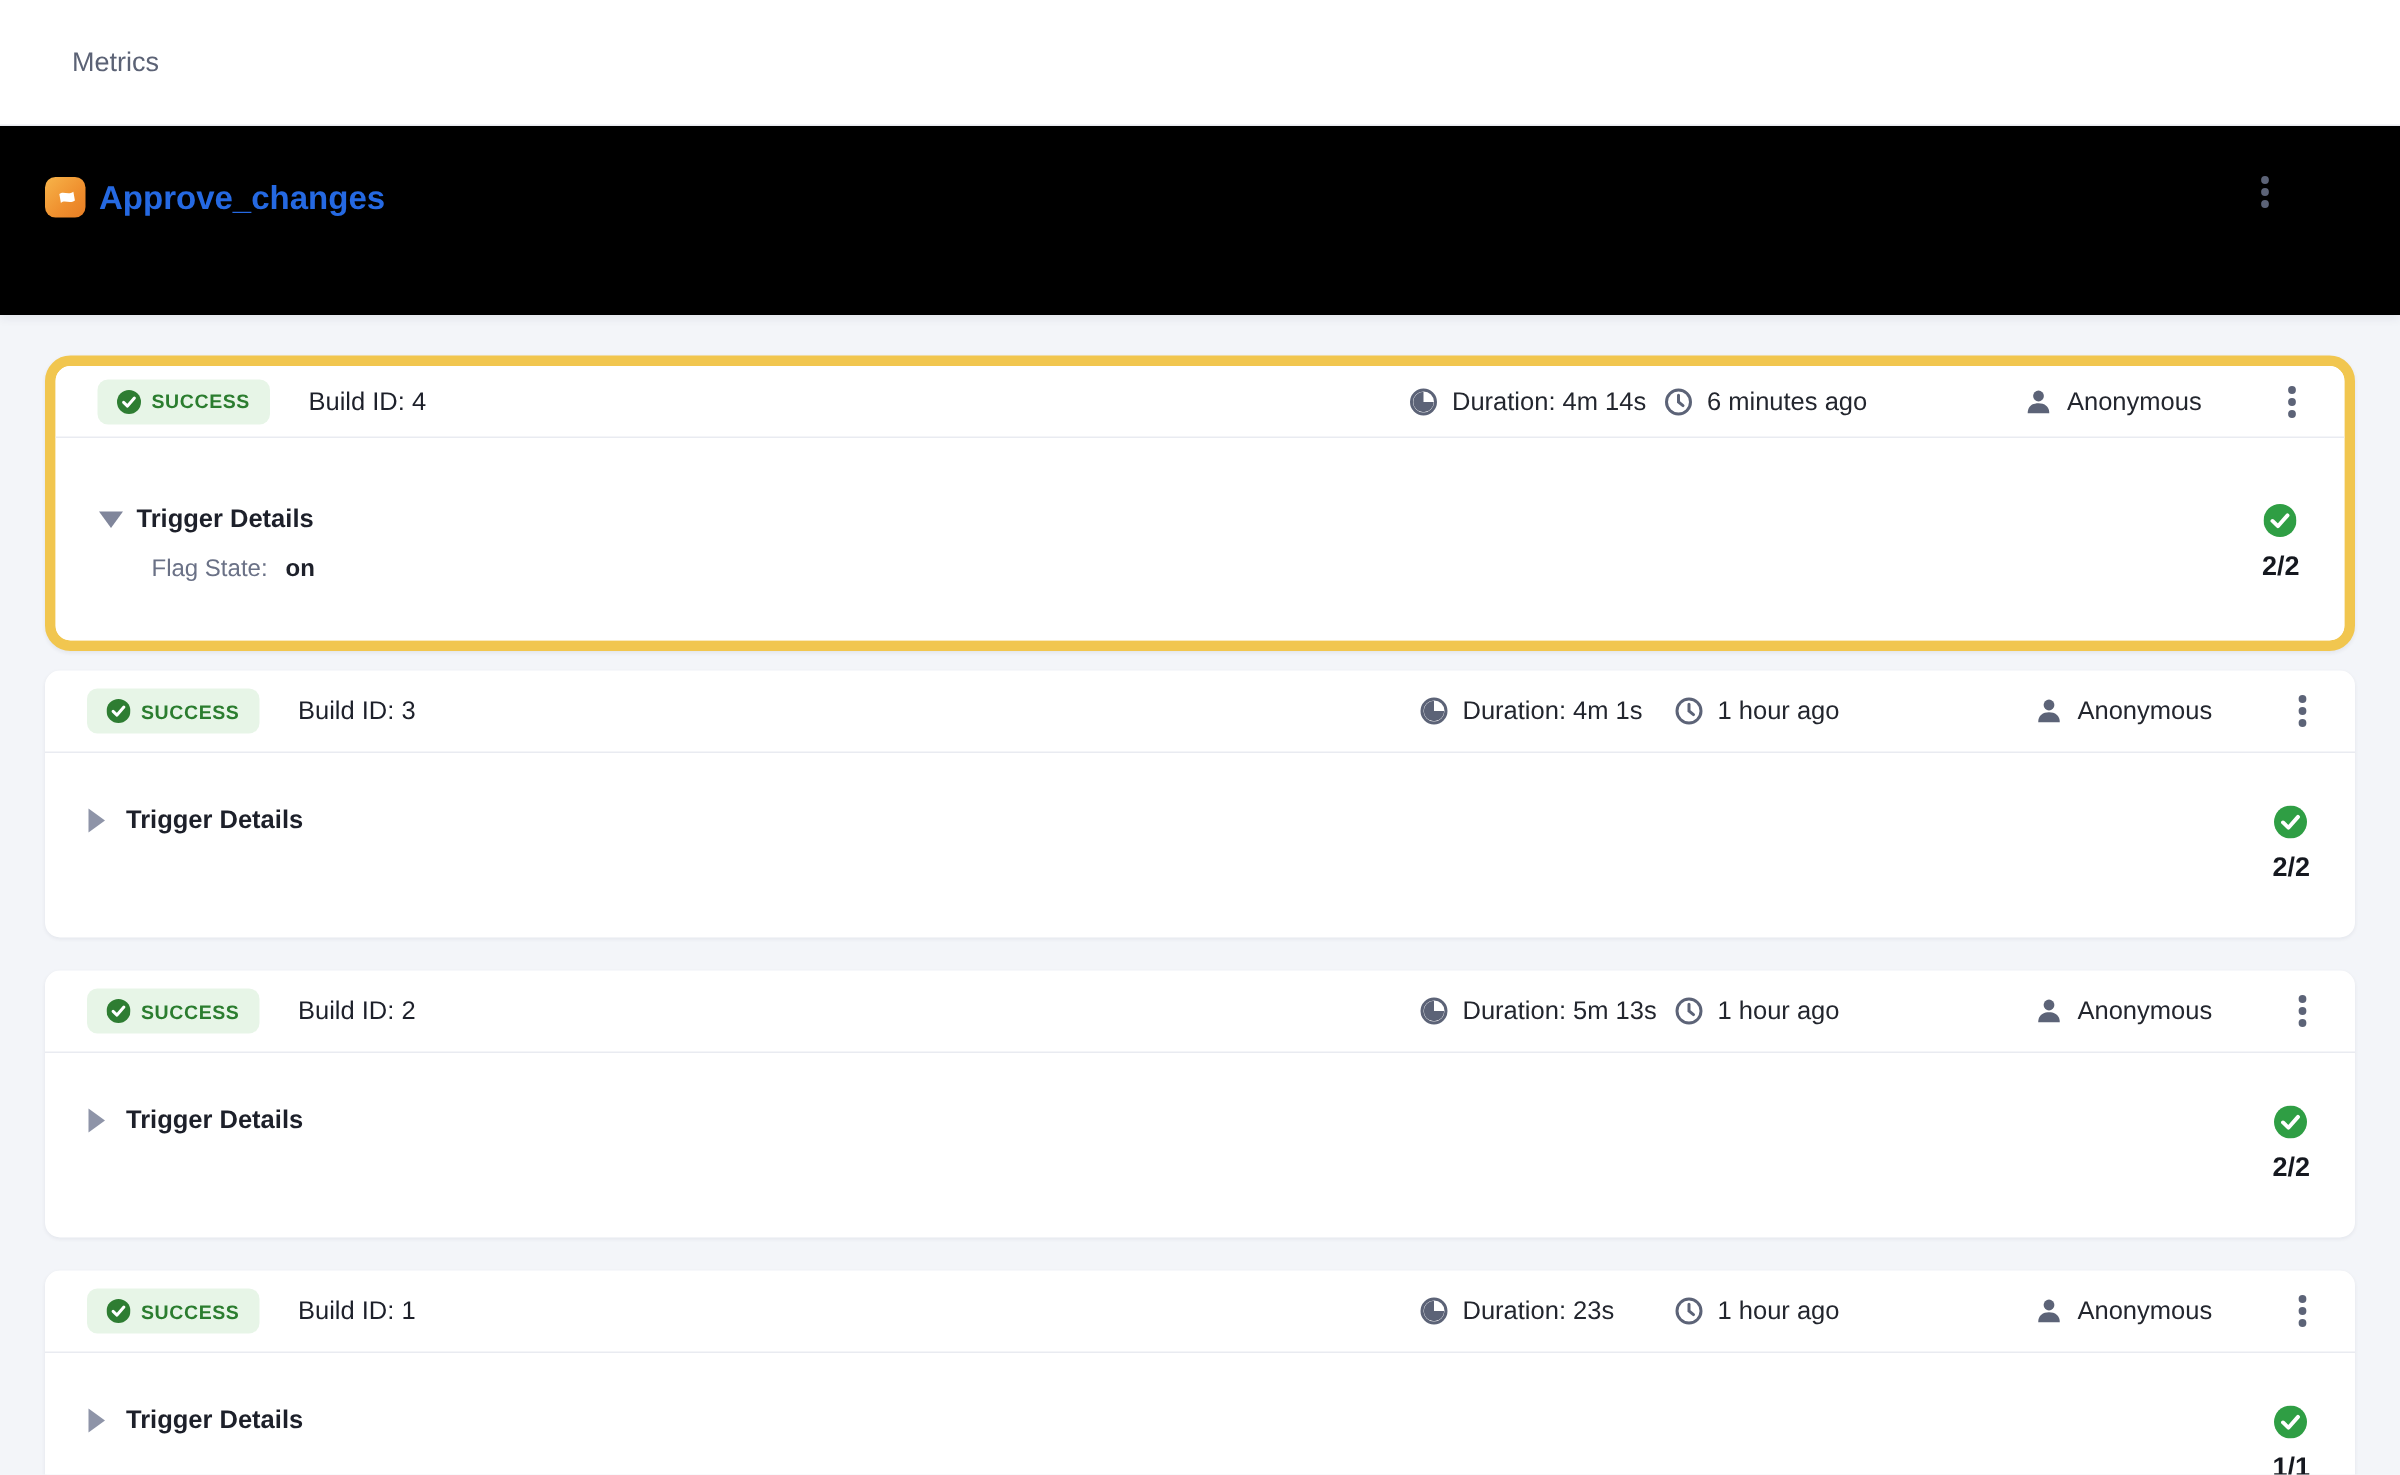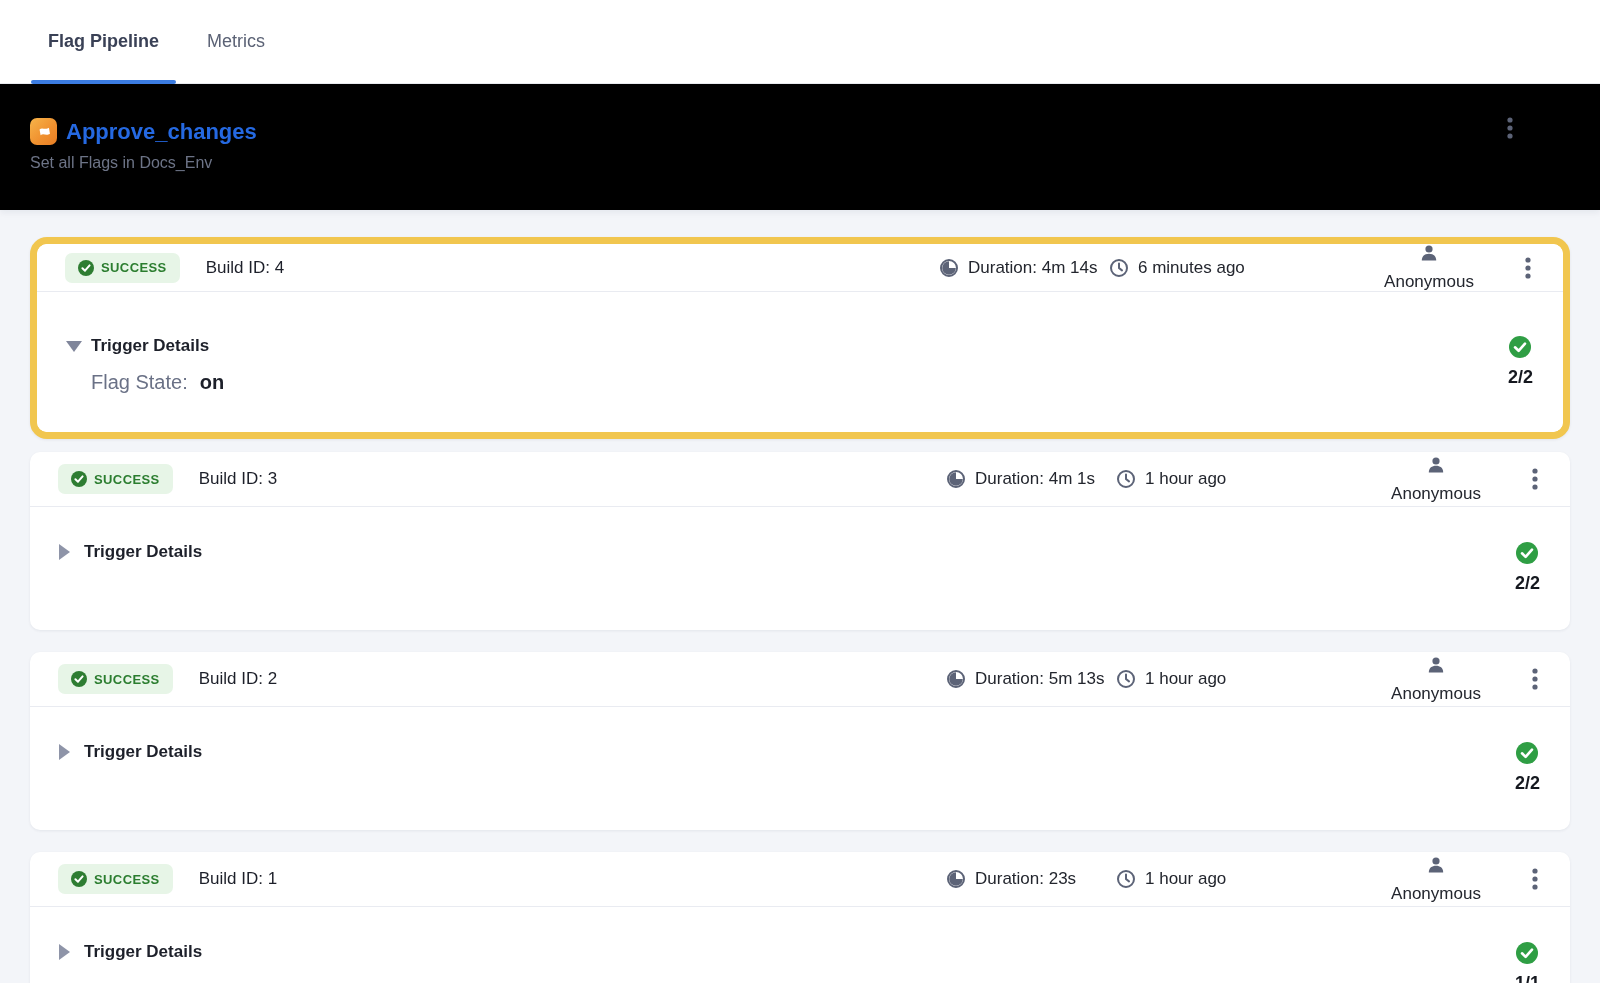--- a/index.html
+++ b/index.html
@@ -121,21 +121,21 @@
   .build-id {
     margin-left: 26px;
     font-size: 17px;
     color: #1d202a;
   }
 
   .meta { margin-left: auto; display: flex; align-items: center; }
   .meta-item { display: flex; align-items: center; gap: 9px; font-size: 17px; color: #23262e; }
   .m-duration { width: 170px; }
   .m-time     { width: 240px; }
-  .m-user     { width: 160px; flex-direction: column; }
+  .m-user     { width: 160px; }
   .meta-item .micon { flex: 0 0 auto; display: flex; }
 
   .kebab-btn {
     width: 38px; height: 38px;
     border: none; background: transparent;
     display: flex; align-items: center; justify-content: center;
     cursor: pointer; border-radius: 6px;
   }
 
   .card-body {
@@ -158,25 +158,25 @@
     width: 0; height: 0;
     border-left: 8px solid transparent;
     border-right: 8px solid transparent;
     border-top: 11px solid #80869b;
     margin-right: 9px;
   }
   .trigger-label { font-size: 17px; font-weight: bold; color: #1d202a; }
 
   .flag-state-row {
     margin-top: 15px;
-    margin-left: 25px;
+    margin-left: 35px;
     display: flex;
     align-items: center;
     gap: 12px;
-    font-size: 20px;
+    font-size: 16px;
   }
   .flag-state-label { color: #6a7186; }
   .flag-state-value { color: #1d202a; font-weight: bold; }
 
   .checks { display: flex; align-items: center; gap: 9px; flex-direction: column; }
   .checks-count { font-size: 18px; font-weight: bold; color: #15181f; }
 </style>
 </head>
 <body>
 
@@ -207,34 +207,32 @@
       <circle cx="8" cy="8" r="8" fill="#2e7d32"></circle>
       <path d="M4.4 8.2 L7 10.7 L11.6 5.4" fill="none" stroke="#fff" stroke-width="2" stroke-linecap="round" stroke-linejoin="round"></path>
     </g>
     <g id="i-flag">
       <path d="M7 7.5 C10 5.5, 12.5 9.5, 16.5 7.5 L16.5 13.5 C12.5 15.5, 10 11.5, 7 13.5 Z" fill="#fff" transform="rotate(-10 12 10.5)"></path>
     </g>
   </defs>
 </svg>
 
 <nav class="tabbar">
-  <div class="tab active">Flag Pipeline</div>
   <div class="tab">Metrics</div>
 </nav>
 
 <header class="page-header">
   <div class="title-row">
     <span class="proj-icon">
       <svg width="22" height="21" viewBox="0 0 22 21">
           <use href="#i-flag"></use>
         </svg>
     </span>
     <h1 class="page-title">Approve_changes</h1>
   </div>
-  <div class="page-subtitle">Set all Flags in Docs_Env</div>
   <button class="header-kebab">
     <svg width="6" height="22" viewBox="0 0 6 22">
         <use href="#i-kebab"></use>
       </svg>
   </button>
 </header>
 
 <main class="content">
 
   <div class="highlight-wrap">

